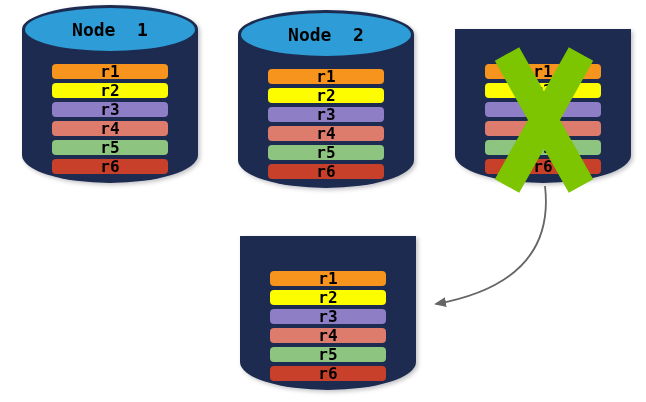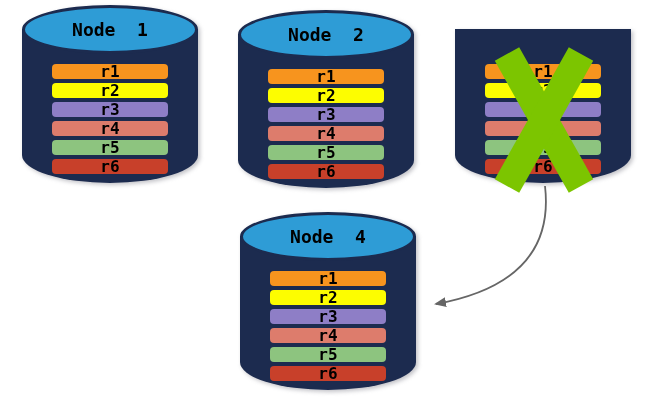--- a/index.html
+++ b/index.html
@@ -68,23 +68,20 @@
       <div class="bar" style="background: rgb(253, 253, 0);">r2</div>
       <div class="bar" style="background: rgb(142, 126, 198);">r3</div>
       <div class="bar" style="background: rgb(221, 124, 108);">r4</div>
       <div class="bar" style="background: rgb(141, 196, 127);">r5</div>
       <div class="bar" style="background: rgb(200, 64, 42);">r6</div>
     </div>
   </div>
 
   <div class="node pos-4">
     <div class="cyl-body" style="background: rgb(28, 43, 79);"></div>
-    <div class="cyl-top" style="background: rgb(46, 156, 214); border-color: rgb(28, 43, 79);">
-      <span class="node-title">Node  4</span>
-    </div>
     <div class="bars">
       <div class="bar" style="background: rgb(247, 148, 30);">r1</div>
       <div class="bar" style="background: rgb(253, 253, 0);">r2</div>
       <div class="bar" style="background: rgb(142, 126, 198);">r3</div>
       <div class="bar" style="background: rgb(221, 124, 108);">r4</div>
       <div class="bar" style="background: rgb(141, 196, 127);">r5</div>
       <div class="bar" style="background: rgb(200, 64, 42);">r6</div>
     </div>
   </div>
 

